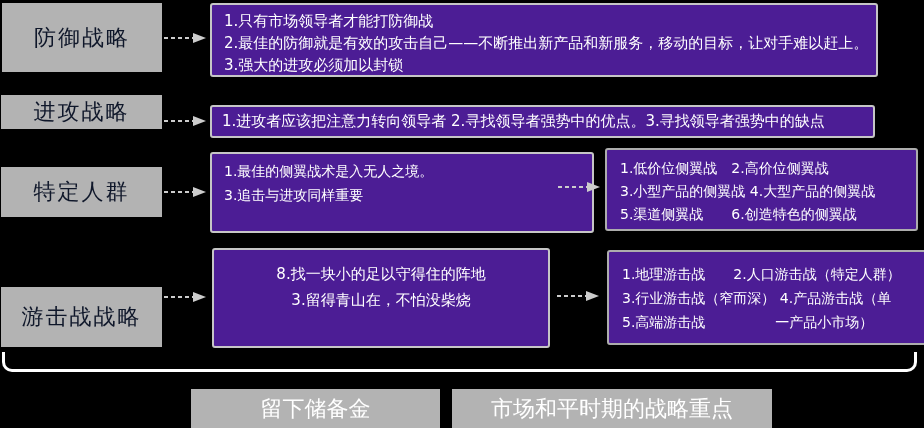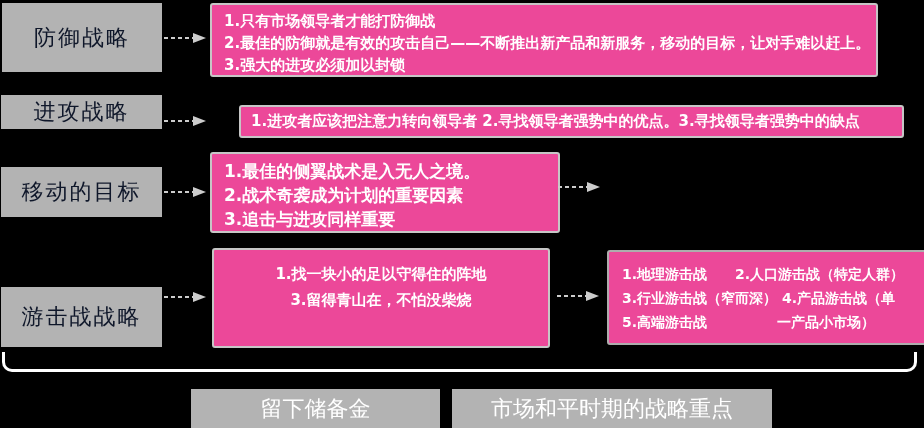--- a/index.html
+++ b/index.html
@@ -12,26 +12,26 @@
     position:absolute;background:#b3b3b3;color:#0f172a;
     display:flex;align-items:center;justify-content:center;
     font-size:22px;letter-spacing:2px;white-space:nowrap;
   }
   .lbl1{left:2px;top:3px;width:160px;height:69px;}
   .lbl2{left:1px;top:95px;width:161px;height:34px;}
   .lbl3{left:1px;top:167px;width:161px;height:50px;}
   .lbl4{left:1px;top:267px;width:161px;height:60px;margin-top:20px;}
   .box{
     position:absolute;border:2px solid #c6c6c6;border-radius:3px;
-    background:#ec4899;box-sizing:border-box;font-weight:700;
+    background:#4c1d95;box-sizing:border-box;font-weight:400;
   }
   .ln{white-space:nowrap;}
   .b1{left:210px;top:3px;width:668px;height:74px;padding:5px 6px 0 12px;font-size:15px;line-height:22px;}
-  .b2{left:210px;top:105px;width:665px;height:33px;padding:0 6px 0 10px;font-size:15px;display:flex;align-items:center;margin-left:29px;}
-  .b3a{left:210px;top:152px;width:350px;height:81px;padding:5px 6px 0 12px;font-size:17px;line-height:24px;}
+  .b2{left:210px;top:105px;width:665px;height:33px;padding:0 6px 0 10px;font-size:15px;display:flex;align-items:center;}
+  .b3a{left:210px;top:152px;width:384px;height:81px;padding:5px 6px 0 12px;font-size:14px;line-height:24px;}
   .b3b{left:605px;top:148px;width:313px;height:83px;padding:7px 4px 0 13px;font-size:14px;line-height:23px;border-color:#adadad;}
   .b4a{left:212px;top:248px;width:338px;height:100px;padding:11px 4px 0 4px;font-size:15px;line-height:26px;text-align:center;}
   .b4b{left:607px;top:250px;width:341px;height:95px;padding:10px 4px 0 13px;font-size:14px;line-height:24px;border-color:#adadad;}
   .arrow{position:absolute;}
   .a1{left:163px;top:31px;}
   .a2{left:163px;top:114px;}
   .a3{left:163px;top:185px;}
   .a4{left:163px;top:290px;}
   .a5{left:557px;top:180px;}
   .a6{left:556px;top:289px;}
@@ -67,42 +67,46 @@
 
   <div class="label lbl2">进攻战略</div>
   <svg class="arrow a2" width="44" height="14" viewBox="0 0 44 14">
     <line x1="1" y1="7" x2="31" y2="7" stroke="#cccccc" stroke-width="2" stroke-dasharray="4 3"></line>
     <path d="M30 2 L43 7 L30 12 Z" fill="#cccccc"></path>
   </svg>
   <div class="box b2">
     <div class="ln">1.进攻者应该把注意力转向领导者 2.寻找领导者强势中的优点。3.寻找领导者强势中的缺点</div>
   </div>
 
-  <div class="label lbl3">移动的目标</div>
+  <div class="label lbl3">特定人群</div>
   <svg class="arrow a3" width="44" height="14" viewBox="0 0 44 14">
     <line x1="1" y1="7" x2="31" y2="7" stroke="#cccccc" stroke-width="2" stroke-dasharray="4 3"></line>
     <path d="M30 2 L43 7 L30 12 Z" fill="#cccccc"></path>
   </svg>
   <div class="box b3a">
     <div class="ln">1.最佳的侧翼战术是入无人之境。</div>
-    <div class="ln">2.战术奇袭成为计划的重要因素</div>
     <div class="ln">3.追击与进攻同样重要</div>
   </div>
   <svg class="arrow a5" width="44" height="14" viewBox="0 0 44 14">
     <line x1="1" y1="7" x2="31" y2="7" stroke="#cccccc" stroke-width="2" stroke-dasharray="4 3"></line>
     <path d="M30 2 L43 7 L30 12 Z" fill="#cccccc"></path>
   </svg>
+  <div class="box b3b">
+    <div class="ln">1.低价位侧翼战　2.高价位侧翼战</div>
+    <div class="ln">3.小型产品的侧翼战 4.大型产品的侧翼战</div>
+    <div class="ln">5.渠道侧翼战　　6.创造特色的侧翼战</div>
+  </div>
 
   <div class="label lbl4">游击战战略</div>
   <svg class="arrow a4" width="44" height="14" viewBox="0 0 44 14">
     <line x1="1" y1="7" x2="31" y2="7" stroke="#cccccc" stroke-width="2" stroke-dasharray="4 3"></line>
     <path d="M30 2 L43 7 L30 12 Z" fill="#cccccc"></path>
   </svg>
   <div class="box b4a">
-    <div class="ln">1.找一块小的足以守得住的阵地</div>
+    <div class="ln">8.找一块小的足以守得住的阵地</div>
     <div class="ln">3.留得青山在，不怕没柴烧</div>
   </div>
   <svg class="arrow a6" width="44" height="14" viewBox="0 0 44 14">
     <line x1="1" y1="7" x2="31" y2="7" stroke="#cccccc" stroke-width="2" stroke-dasharray="4 3"></line>
     <path d="M30 2 L43 7 L30 12 Z" fill="#cccccc"></path>
   </svg>
   <div class="box b4b">
     <div class="ln">1.地理游击战　　2.人口游击战（特定人群）</div>
     <div class="ln">3.行业游击战（窄而深） 4.产品游击战（单</div>
     <div class="ln">5.高端游击战　　　　　一产品小市场）</div>

